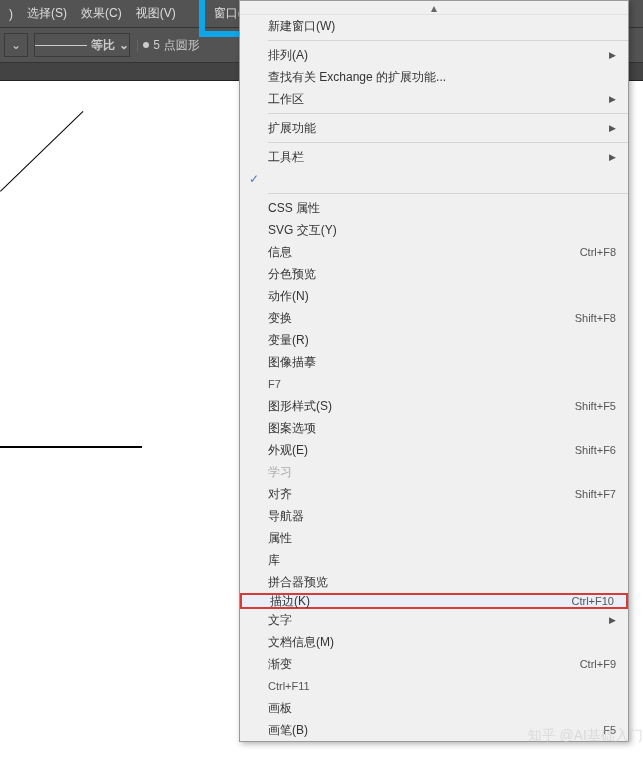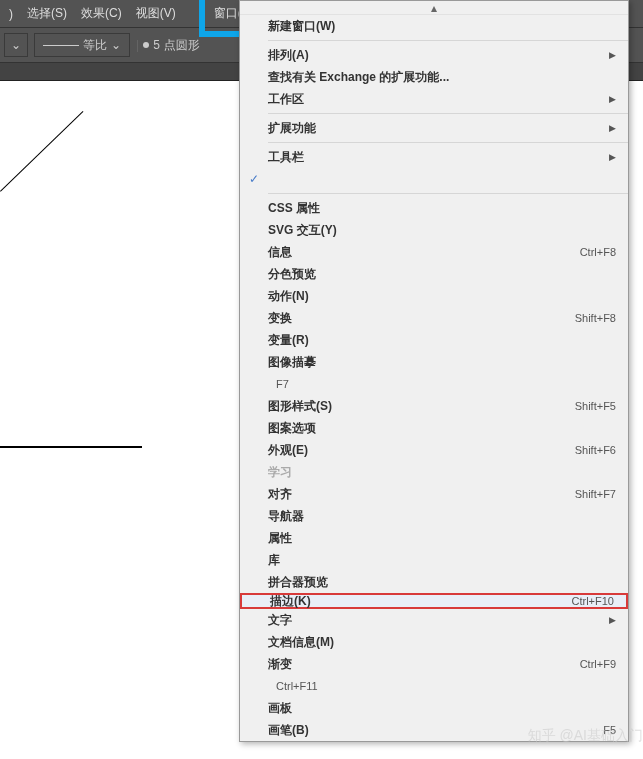--- a/index.html
+++ b/index.html
@@ -5,39 +5,39 @@
 * { margin: 0; padding: 0; box-sizing: border-box; font-family: "Microsoft YaHei", sans-serif; font-size: 12px; }
 body { width: 643px; height: 759px; background: #535353; overflow: hidden; position: relative; }
 
 .menubar { height: 27px; background: #535353; display: flex; align-items: center; padding-left: 2px; }
 .menubar-item { padding: 4px 7px; color: #ddd; cursor: pointer; }
 .menubar-item.partial { color: #ddd; }
 .menubar-item.hi { border: 6px solid #0ea5e9; color: #ddd; padding: 9px 9px; margin-left: 16px; }
 
 .toolbar { height: 36px; background: #535353; border-top: 1px solid #333; border-bottom: 1px solid #333; display: flex; align-items: center; padding-left: 4px; gap: 6px; }
 .tb-dd { width: 24px; height: 24px; background: #535353; border: 1px solid #3a3a3a; display: flex; align-items: center; justify-content: center; color: #ccc; }
-.tb-stroke { width: 96px; height: 24px; background: #535353; border: 1px solid #3a3a3a; display: flex; align-items: center; padding: 0 8px; color: #ccc; gap: 4px; }
+.tb-stroke { width: 96px; height: 24px; background: #535353; border: 1px solid #3a3a3a; display: flex; align-items: center; padding: 0 0; color: #ccc; gap: 4px; font-weight: bold; }
 .tb-stroke .line { flex: 1; height: 1px; background: #ccc; }
 .tb-pt { display: flex; align-items: center; gap: 4px; color: #ccc; }
 .tb-pt .dot { width: 6px; height: 6px; border-radius: 50%; background: #ccc; }
 
 .canvas-bar { height: 18px; background: #434343; border-bottom: 1px solid #222; }
 .canvas { background: #fff; position: absolute; left: 0; top: 81px; right: 0; bottom: 0; }
 .canvas .diag { position: absolute; left: 0; top: 32px; width: 84px; height: 80px; }
 .canvas .diag::before { content: ""; position: absolute; left: 0; top: 0; width: 115px; height: 1px; background: #000; transform: rotate(-44deg); transform-origin: left top; top: 78px; }
 .canvas .horiz { position: absolute; left: 0; top: 365px; width: 142px; height: 2px; background: #000; }
 
 .menu { position: absolute; left: 239px; top: 0; width: 390px; background: #f0f0f0; border: 1px solid #999; box-shadow: 2px 2px 6px rgba(0,0,0,.3); }
 .menu-scroll-up { height: 14px; display: flex; align-items: center; justify-content: center; color: #666; border-bottom: 1px solid #e2e2e2; }
 .menu-item { display: flex; align-items: center; height: 22px; padding-right: 12px; color: #333; cursor: pointer; }
 .menu-item.disabled { color: #aaa; justify-content: flex-end; }
 .menu-item.hi { background: #e9eef7; border: 2px solid #d83a3a; height: 16px; }
 .menu-check { width: 28px; display: flex; align-items: center; justify-content: center; color: #4a7dc9; }
-.menu-label { flex: 1; font-weight: bold; }
-.menu-shortcut { color: #555; font-size: 11px; margin-left: 8px; }
+.menu-label { flex: 1; }
+.menu-shortcut { color: #555; font-size: 11px; }
 .menu-arrow { width: 12px; text-align: right; color: #555; font-size: 9px; }
 .menu-sep { height: 1px; background: #d6d6d6; margin: 3px 0 3px 28px; }
 
 .watermark { position: absolute; right: 0; bottom: 14px; color: rgba(200,200,200,.55); font-size: 14px; font-weight: 500; }
 </style>
 </head>
 <body>
 
 <div class="menubar">
   <span class="menubar-item partial">)</span>

